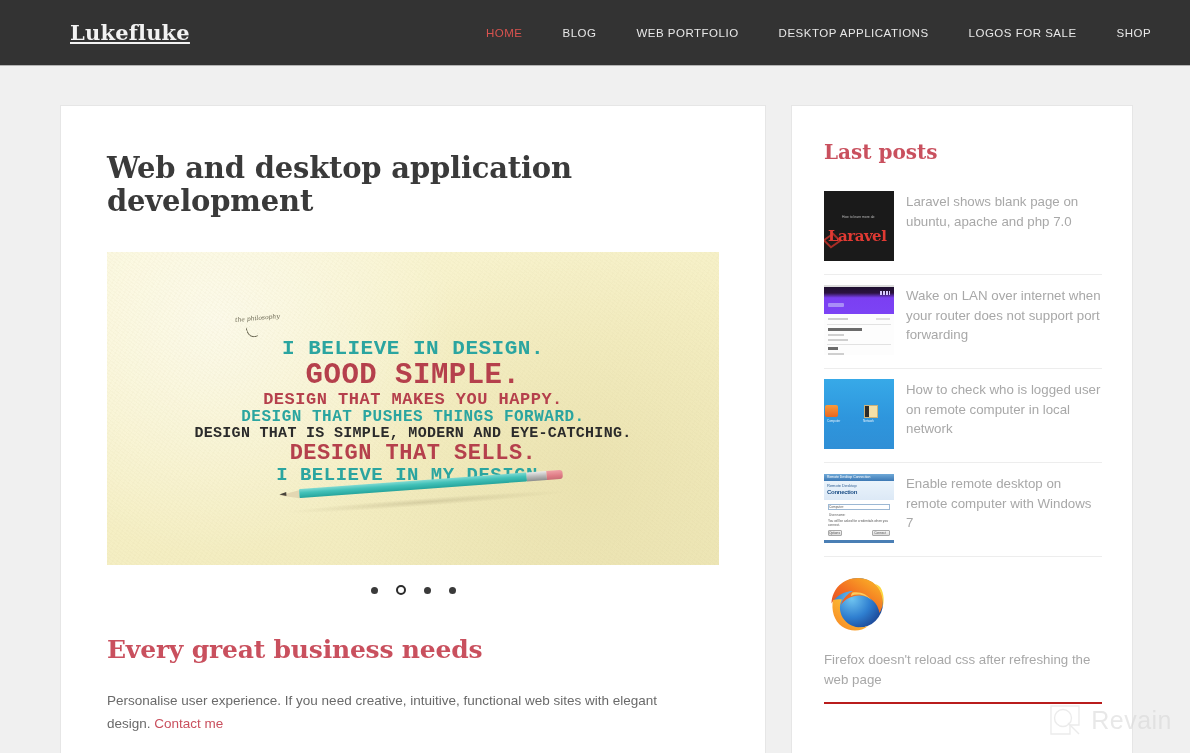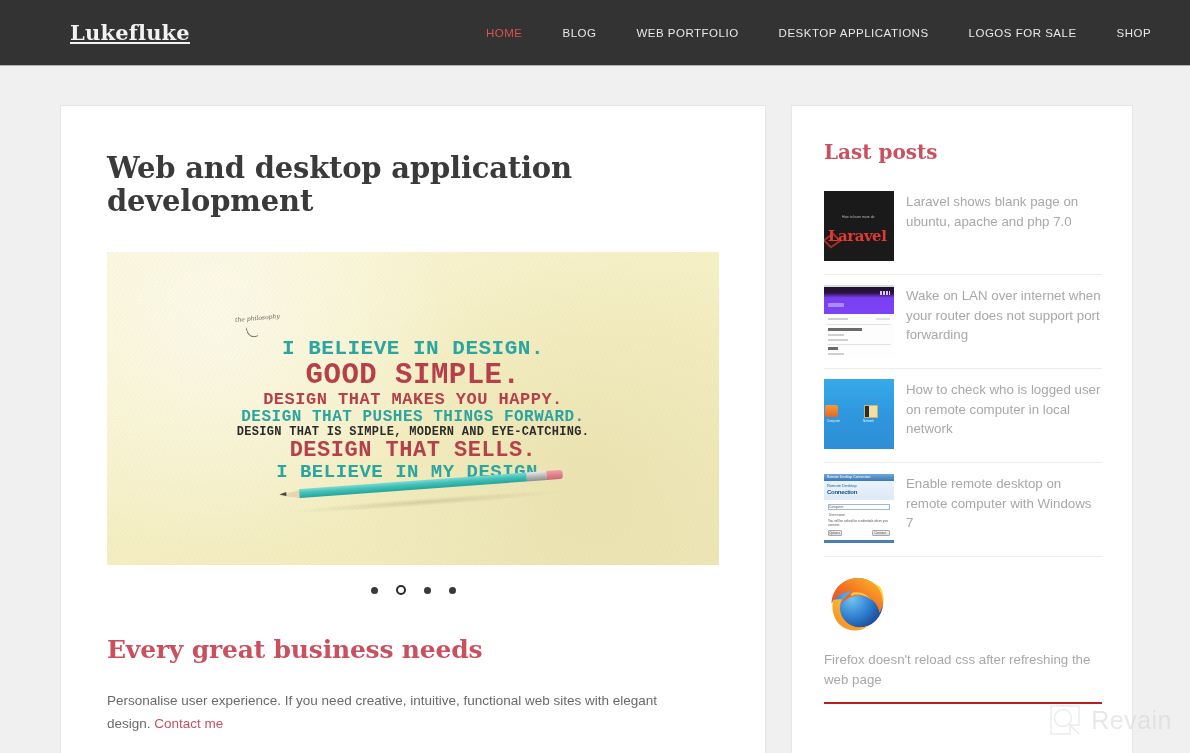--- a/index.html
+++ b/index.html
@@ -120,21 +120,21 @@
     font-weight: bold;
     line-height: 1;
     white-space: nowrap;
     margin-top: 28px;
   }
   .tl { display: block; letter-spacing: 0.5px; }
   .tl-1 { font-size: 21px; color: #2ba5a0; margin-bottom: 2px; }
   .tl-2 { font-size: 29px; margin-bottom: 1px; }
   .tl-3 { font-size: 17px; margin-bottom: 1px; }
   .tl-4 { font-size: 16px; margin-bottom: 1px; }
-  .tl-5 { font-size: 12px; letter-spacing: 0.3px; margin-bottom: 2px; }
+  .tl-5 { font-size: 15px; letter-spacing: 0.3px; margin-bottom: 2px; }
   .tl-6 { font-size: 22px; margin-bottom: 1px; }
   .tl-7 { font-size: 19px; }
   .c-teal { color: #2ba5a0; }
   .c-red  { color: #b5404c; }
   .c-dark { color: #2b2b2b; }
 
   .philosophy {
     position: absolute;
     left: 128px; top: 62px;
     font-family: "DejaVu Serif", serif;

